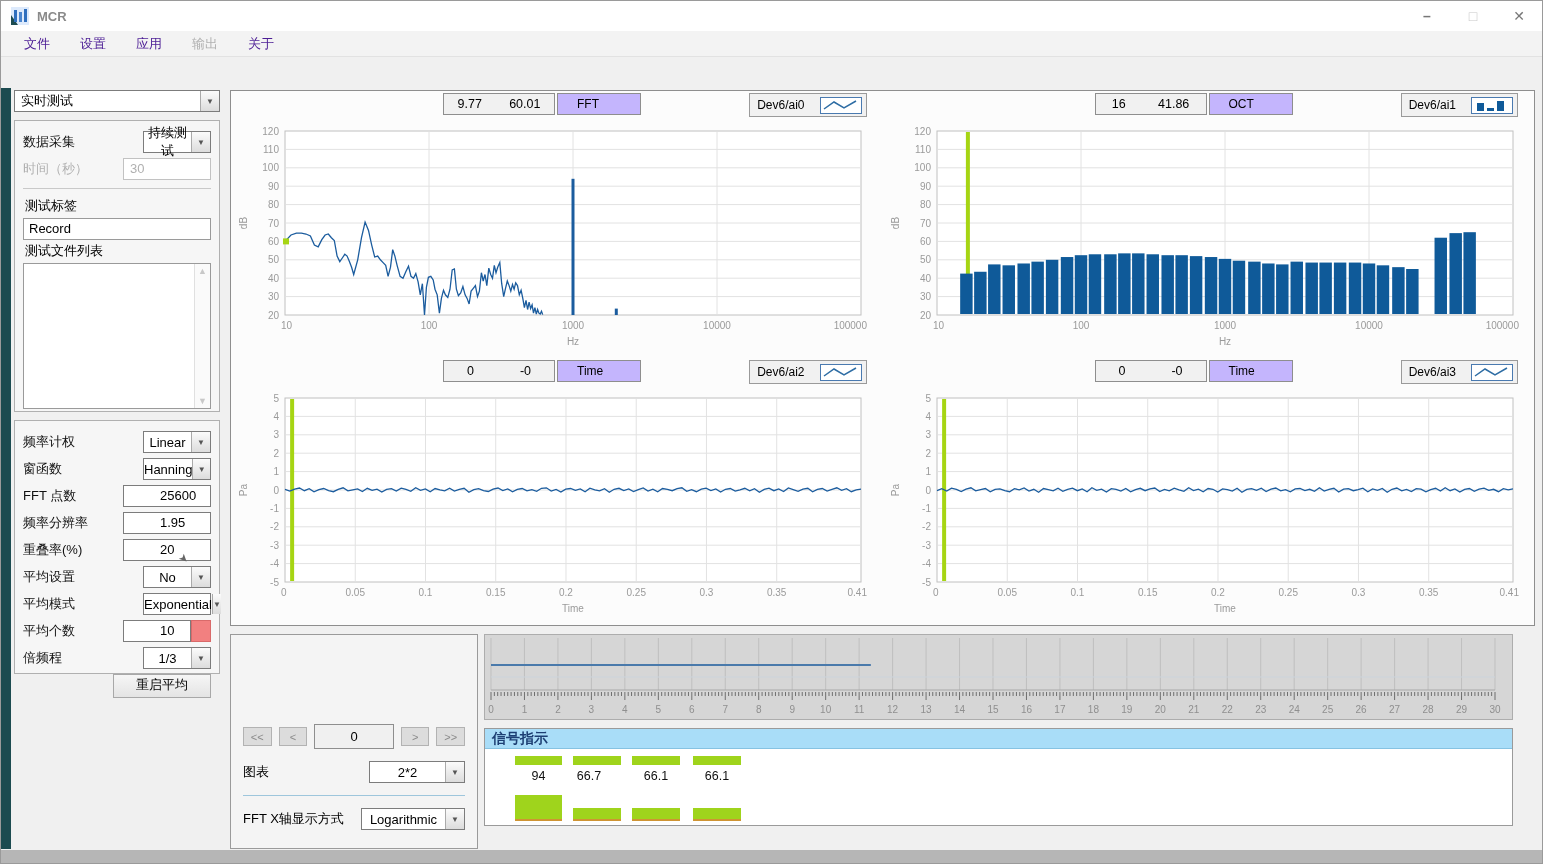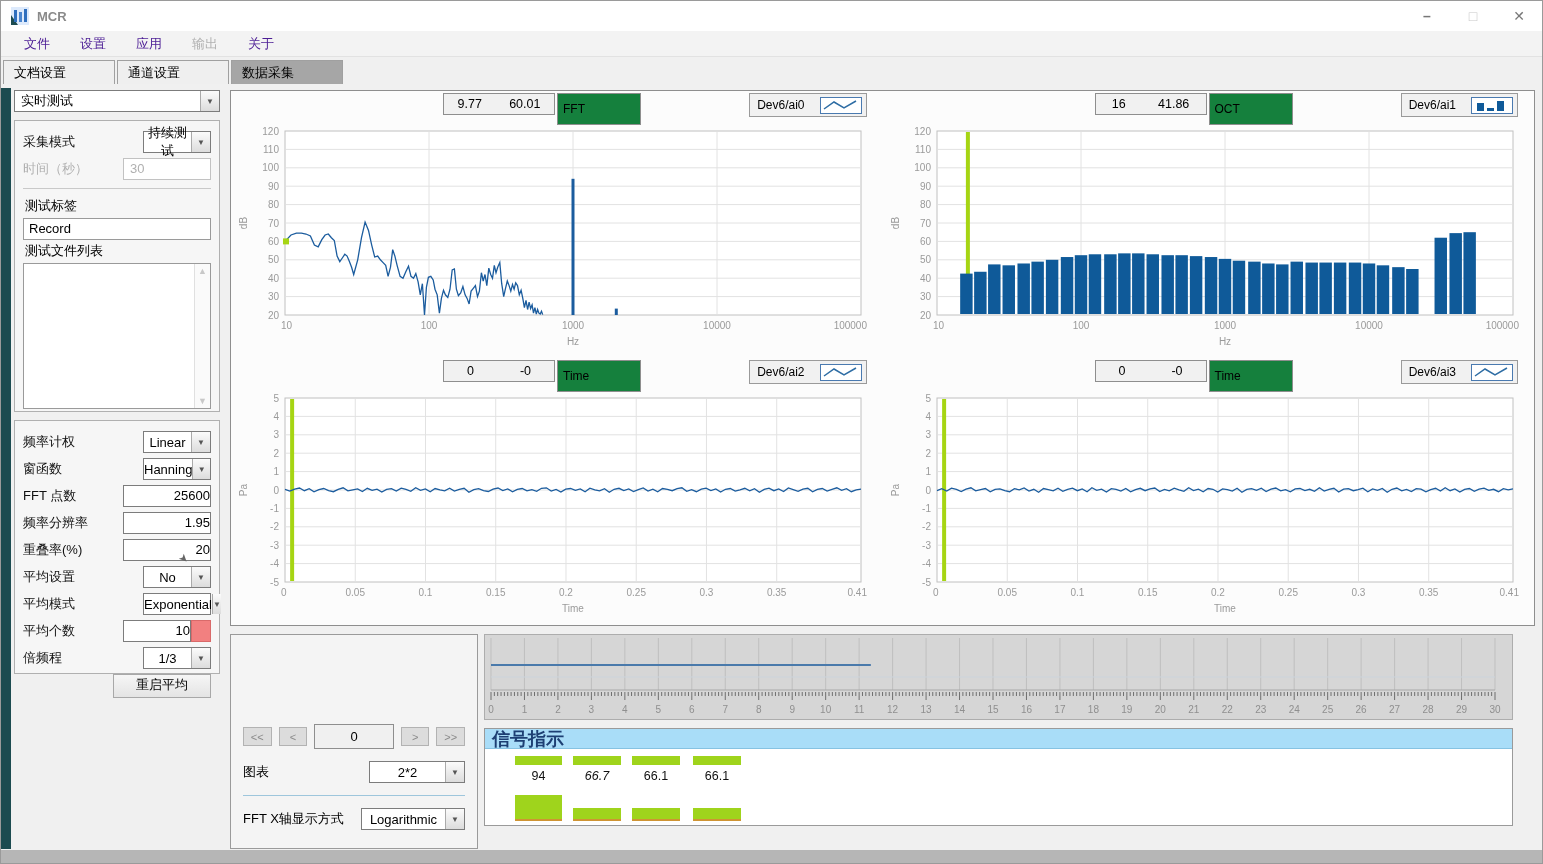--- a/index.html
+++ b/index.html
@@ -31,21 +31,21 @@
   .combo .val.left{text-align:left;padding-left:6px;}
   .combo .cbtn{width:18px;align-self:stretch;background:linear-gradient(#fbfbfb,#dcdcdc);border-left:1px solid #aaa;display:flex;align-items:center;justify-content:center;font-size:8px;color:#555;}
   .gbox{border:1px solid #b0b0b0;background:#f6f6f6;padding:10px 8px;box-sizing:border-box;}
   .g1{height:292px;}
   .g2{height:254px;}
   .g3{flex:1;display:flex;flex-direction:column;align-items:center;padding-top:8px;}
   .prow{display:flex;align-items:center;justify-content:space-between;margin-bottom:5px;height:22px;}
   .plabel{font-size:13px;color:#111;}
   .plabel.dis{color:#b0b0b0;}
   .pctrl{width:68px;}
-  .tinput{width:88px;height:22px;border:1px solid #7c7c7c;background:#fff;font-size:13px;text-align:right;line-height:20px;box-sizing:border-box;padding-left:36px;}
+  .tinput{width:88px;height:22px;border:1px solid #7c7c7c;background:#fff;font-size:13px;text-align:left;line-height:20px;box-sizing:border-box;padding-left:36px;}
   .tinput.dis{color:#b0b0b0;border-color:#c2c2c2;}
   .tinput.w68{width:68px;}
   .redflag{width:20px;height:22px;background:#f28080;border:1px solid #d96a6a;box-sizing:border-box;}
   .hr{border:none;border-top:1px solid #c9c9c9;margin:8px 0;}
   .lbl-line{font-size:13px;margin:2px 0 3px 2px;}
   .wide-input{width:100%;height:22px;border:1px solid #9a9a9a;background:#fff;font-size:13px;padding-left:5px;line-height:20px;box-sizing:border-box;}
   .listbox{width:100%;height:146px;border:1px solid #9a9a9a;background:#fff;box-sizing:border-box;display:flex;}
   .listarea{flex:1;}
   .scrollbar{width:15px;border-left:1px solid #e0e0e0;background:#fafafa;display:flex;flex-direction:column;justify-content:space-between;align-items:center;padding:2px 0;}
   .sarrow{color:#c8c8c8;font-size:9px;}
@@ -54,38 +54,38 @@
   .restart{width:96px;height:22px;line-height:20px;}
   .timer{color:#3f6fb0;font-weight:bold;font-size:14px;margin:4px 0 10px;}
   .bigbtn{width:152px;height:27px;margin-bottom:10px;font-size:15px;font-weight:bold;color:#e57373;line-height:25px;}
   .bigbtn.dis{background:#d7d7d7;border-color:#bdbdbd;color:#ddadad;}
   
   .rightcol{flex:1;display:flex;flex-direction:column;gap:8px;}
   .chartsgrid{height:536px;background:#fcfcfc;border:1px solid #8e8e8e;box-sizing:border-box;display:grid;grid-template-columns:1fr 1fr;grid-template-rows:1fr 1fr;}
   .quad{display:flex;flex-direction:column;padding:2px 2px 0 4px;overflow:hidden;}
   .qheader{height:30px;display:flex;align-items:flex-start;}
   .readout{margin-left:208px;width:112px;height:22px;border:1px solid #8e8e8e;background:#f1f1f1;display:flex;align-items:center;justify-content:space-around;font-size:12.5px;box-sizing:border-box;}
-  .typebox{width:84px;height:32px;border:1px solid #8e8e8e;background:#15803d;font-size:12px;padding-left:5px;display:flex;align-items:center;box-sizing:border-box;margin-left:2px;}
+  .typebox{width:84px;height:22px;border:1px solid #8e8e8e;background:#c4b5fd;font-size:12px;padding-left:19px;display:flex;align-items:center;box-sizing:border-box;margin-left:2px;}
   .chanbox{margin-left:auto;margin-right:14px;height:24px;border:1px solid #9a9a9a;background:#f1f1f1;display:flex;align-items:center;padding:0 4px 0 7px;font-size:12px;gap:15px;box-sizing:border-box;}
   .chanicon{width:42px;height:17px;background:#fff;border:1px solid #4a7ab0;display:flex;align-items:center;justify-content:center;box-sizing:border-box;}
   svg.plot{display:block;}
   svg text.tick{font-size:10px;fill:#9a9a9a;font-family:"Liberation Sans","DejaVu Sans",sans-serif;}
   
   .bottomrow{flex:1;display:flex;gap:6px;}
   .navpanel{width:248px;border:1px solid #9a9a9a;background:#f4f4f4;box-sizing:border-box;display:flex;flex-direction:column;justify-content:flex-end;padding:10px 12px 16px;}
   .navbtns{display:flex;align-items:center;gap:7px;margin-bottom:12px;}
   .navbtn{width:30px;height:19px;background:#dcdcdc;border:1px solid #b2b2b2;color:#8a8a8a;font-size:11px;text-align:center;line-height:18px;box-sizing:border-box;}
   .counter{width:84px;height:25px;border:1px solid #8e8e8e;background:#f0f0f0;text-align:center;line-height:24px;font-size:13px;box-sizing:border-box;}
   .navrow{display:flex;align-items:center;justify-content:space-between;margin-bottom:10px;font-size:13px;}
   .navsep{border:none;border-top:1px solid #9ec6dc;margin:2px 0 12px;}
   .rightbottom{flex:1;display:flex;flex-direction:column;gap:8px;margin-right:22px;}
   .rulerpanel{height:86px;background:#d6d6d6;border:1px solid #adadad;box-sizing:border-box;}
   svg text.rtick{font-size:10px;fill:#8f8f8f;font-family:"Liberation Sans","DejaVu Sans",sans-serif;}
   .signalpanel{height:98px;border:1px solid #9a9a9a;background:#fff;box-sizing:border-box;display:flex;flex-direction:column;}
-  .sigheader{height:19px;background:#a9ddf8;color:#1d3f73;font-size:18px;font-weight:bold;padding-left:7px;display:flex;align-items:center;border-bottom:1px solid #86c2e2;}
+  .sigheader{height:19px;background:#a9ddf8;color:#1d3f73;font-size:14px;font-weight:bold;padding-left:7px;display:flex;align-items:center;border-bottom:1px solid #86c2e2;}
   .sigbody{flex:1;position:relative;}
   .sigbar{position:absolute;background:#9fd41c;}
   .sigbar.base{border-bottom:2px solid #cf9433;}
   .sigval{position:absolute;font-size:12.5px;color:#111;text-align:center;}
   .mousecursor{position:absolute;left:178px;top:551px;color:#666;font-size:11px;transform:rotate(45deg);z-index:50;}
 </style>
 </head>
 <body>
 
 <div class="window">
@@ -107,42 +107,37 @@
   </div>
 
   <div class="menubar">
     <span class="menuitem">文件</span>
     <span class="menuitem">设置</span>
     <span class="menuitem">应用</span>
     <span class="menuitem disabled">输出</span>
     <span class="menuitem">关于</span>
   </div>
 
-  <div class="tabbar">
-    <div class="tab">文档设置</div>
-    <div class="tab">通道设置</div>
-    <div class="tab active">数据采集</div>
-  </div>
 
   <div class="content">
     <div class="tealstrip"></div>
     <div class="bottomband"></div>
 
     <div class="main">
 
       <div class="sidebar">
 
         <div class="combo">
           <span class="val left">实时测试</span>
           <span class="cbtn">▼</span>
         </div>
 
         <div class="gbox g1">
           <div class="prow">
-            <span class="plabel">采集模式</span>
+            <span class="plabel">数据采集</span>
             <div class="combo pctrl">
               <span class="val">持续测试</span>
               <span class="cbtn">▼</span>
             </div>
           </div>
           <div class="prow">
             <span class="plabel dis">时间（秒）</span>
             <div class="tinput dis" style="text-align:left;padding-left:6px;">30</div>
           </div>
           <hr class="hr">
@@ -890,21 +885,21 @@
                   <text x="1010" y="78" text-anchor="middle" class="rtick">30</text>
                 </svg>
             </div>
             <div class="signalpanel">
               <div class="sigheader">信号指示</div>
               <div class="sigbody" id="sigbody">
                   <div class="sigbar" style="left: 30px; top: 7px; width: 47px; height: 9px; background: rgb(159, 212, 28);"></div>
                   <div class="sigval" style="left: 30px; top: 20px; width: 47px;">94</div>
                   <div class="sigbar base" style="left: 30px; bottom: 4px; width: 47px; height: 24px; background: rgb(159, 212, 28);"></div>
                   <div class="sigbar" style="left: 88px; top: 7px; width: 48px; height: 9px; background: rgb(159, 212, 28);"></div>
-                  <div class="sigval" style="left: 88px; top: 20px; width: 48px; font-style: italic;">66.7</div>
+                  <div class="sigval" style="left: 80px; top: 20px; width: 48px;">66.7</div>
                   <div class="sigbar base" style="left: 88px; bottom: 4px; width: 48px; height: 11px; background: rgb(159, 212, 28);"></div>
                   <div class="sigbar" style="left: 147px; top: 7px; width: 48px; height: 9px; background: rgb(159, 212, 28);"></div>
                   <div class="sigval" style="left: 147px; top: 20px; width: 48px;">66.1</div>
                   <div class="sigbar base" style="left: 147px; bottom: 4px; width: 48px; height: 11px; background: rgb(159, 212, 28);"></div>
                   <div class="sigbar" style="left: 208px; top: 7px; width: 48px; height: 9px; background: rgb(159, 212, 28);"></div>
                   <div class="sigval" style="left: 208px; top: 20px; width: 48px;">66.1</div>
                   <div class="sigbar base" style="left: 208px; bottom: 4px; width: 48px; height: 11px; background: rgb(159, 212, 28);"></div>
                 </div>
             </div>
           </div>

